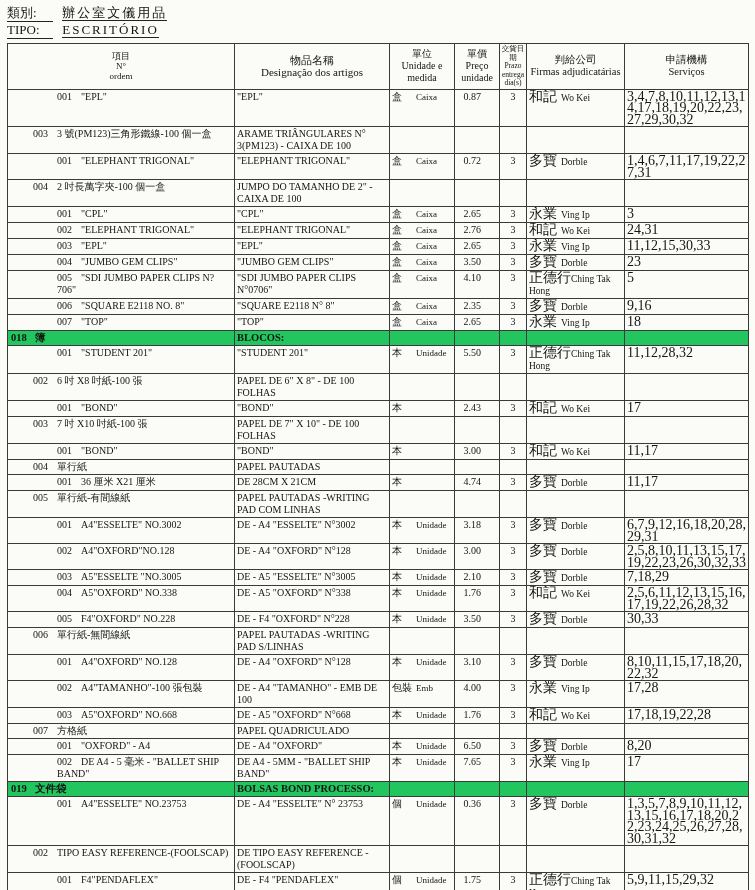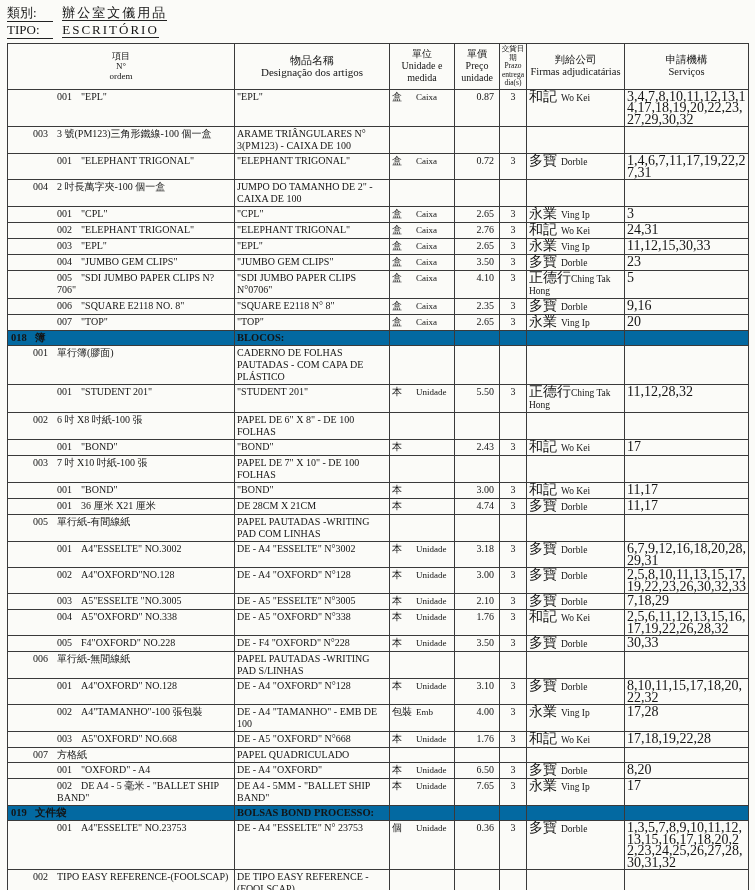--- a/index.html
+++ b/index.html
@@ -38,26 +38,26 @@
   th.c6,th.c7{font-size:10.5px;}
   td.c1{white-space:normal;}
   td.c1.lvl0{padding-left:3px;}
   td.c1.lvl1{padding-left:25px;margin-top:44px;}
   td.c1.lvl2{padding-left:49px;}
   .num{display:inline-block;min-width:24px;}
   .nm{white-space:normal;}
   td.c2{font-size:10px;}
   td.c3 .ucn{display:inline-block;min-width:24px;}
   td.c3 .upt{font-size:9px;margin-top:16px;}
-  td.c4{text-align:right;padding-right:5px;}
+  td.c4{text-align:right;padding-right:18px;}
   td.c5{text-align:center;}
   td.c6 .fcn{display:inline-block;min-width:32px;font-size:14px;}
   td.c6 .fpt{font-size:9.5px;}
   td.c7{font-size:14px;word-break:break-all;line-height:11.5px;}
-  tr.sec{background:#0369a1;}
+  tr.sec{background:#22c55e;}
   tr.sec td{font-weight:bold;font-size:10.5px;}
 </style>
 </head>
 <body>
 
 <div class="page">
   <div class="doc-header">
     <div class="hline">
       <span class="hlabel">類別:</span>
       <span class="hvalue">辦公室文儀用品</span>
@@ -192,34 +192,25 @@
           <td class="c6"><span class="fcn">多寶</span><span class="fpt">Dorble</span></td>
           <td class="c7">9,16</td>
         </tr>
         <tr>
           <td class="c1 lvl2"><span class="num">007</span><span class="nm">"TOP"</span></td>
           <td class="c2">"TOP"</td>
           <td class="c3"><span class="ucn">盒</span><span class="upt">Caixa</span></td>
           <td class="c4">2.65</td>
           <td class="c5">3</td>
           <td class="c6"><span class="fcn">永業</span><span class="fpt">Ving Ip</span></td>
-          <td class="c7">20</td>
+          <td class="c7">18</td>
         </tr>
         <tr class="sec">
           <td class="c1 lvl0"><span class="num">018</span><span class="nm">簿</span></td>
           <td class="c2">BLOCOS:</td>
-          <td class="c3"></td>
-          <td class="c4"></td>
-          <td class="c5"></td>
-          <td class="c6"></td>
-          <td class="c7"></td>
-        </tr>
-        <tr>
-          <td class="c1 lvl1"><span class="num">001</span><span class="nm">單行簿(膠面)</span></td>
-          <td class="c2">CADERNO DE FOLHAS PAUTADAS - COM CAPA DE PLÁSTICO</td>
           <td class="c3"></td>
           <td class="c4"></td>
           <td class="c5"></td>
           <td class="c6"></td>
           <td class="c7"></td>
         </tr>
         <tr>
           <td class="c1 lvl2"><span class="num">001</span><span class="nm">"STUDENT 201"</span></td>
           <td class="c2">"STUDENT 201"</td>
           <td class="c3"><span class="ucn">本</span><span class="upt">Unidade</span></td>
@@ -256,20 +247,29 @@
           <td class="c7"></td>
         </tr>
         <tr>
           <td class="c1 lvl2"><span class="num">001</span><span class="nm">"BOND"</span></td>
           <td class="c2">"BOND"</td>
           <td class="c3"><span class="ucn">本</span><span class="upt"></span></td>
           <td class="c4">3.00</td>
           <td class="c5">3</td>
           <td class="c6"><span class="fcn">和記</span><span class="fpt">Wo Kei</span></td>
           <td class="c7">11,17</td>
+        </tr>
+        <tr>
+          <td class="c1 lvl1"><span class="num">004</span><span class="nm">單行紙</span></td>
+          <td class="c2">PAPEL PAUTADAS</td>
+          <td class="c3"></td>
+          <td class="c4"></td>
+          <td class="c5"></td>
+          <td class="c6"></td>
+          <td class="c7"></td>
         </tr>
         <tr>
           <td class="c1 lvl2"><span class="num">001</span><span class="nm">36 厘米 X21 厘米</span></td>
           <td class="c2">DE 28CM X 21CM</td>
           <td class="c3"><span class="ucn">本</span><span class="upt"></span></td>
           <td class="c4">4.74</td>
           <td class="c5">3</td>
           <td class="c6"><span class="fcn">多寶</span><span class="fpt">Dorble</span></td>
           <td class="c7">11,17</td>
         </tr>

